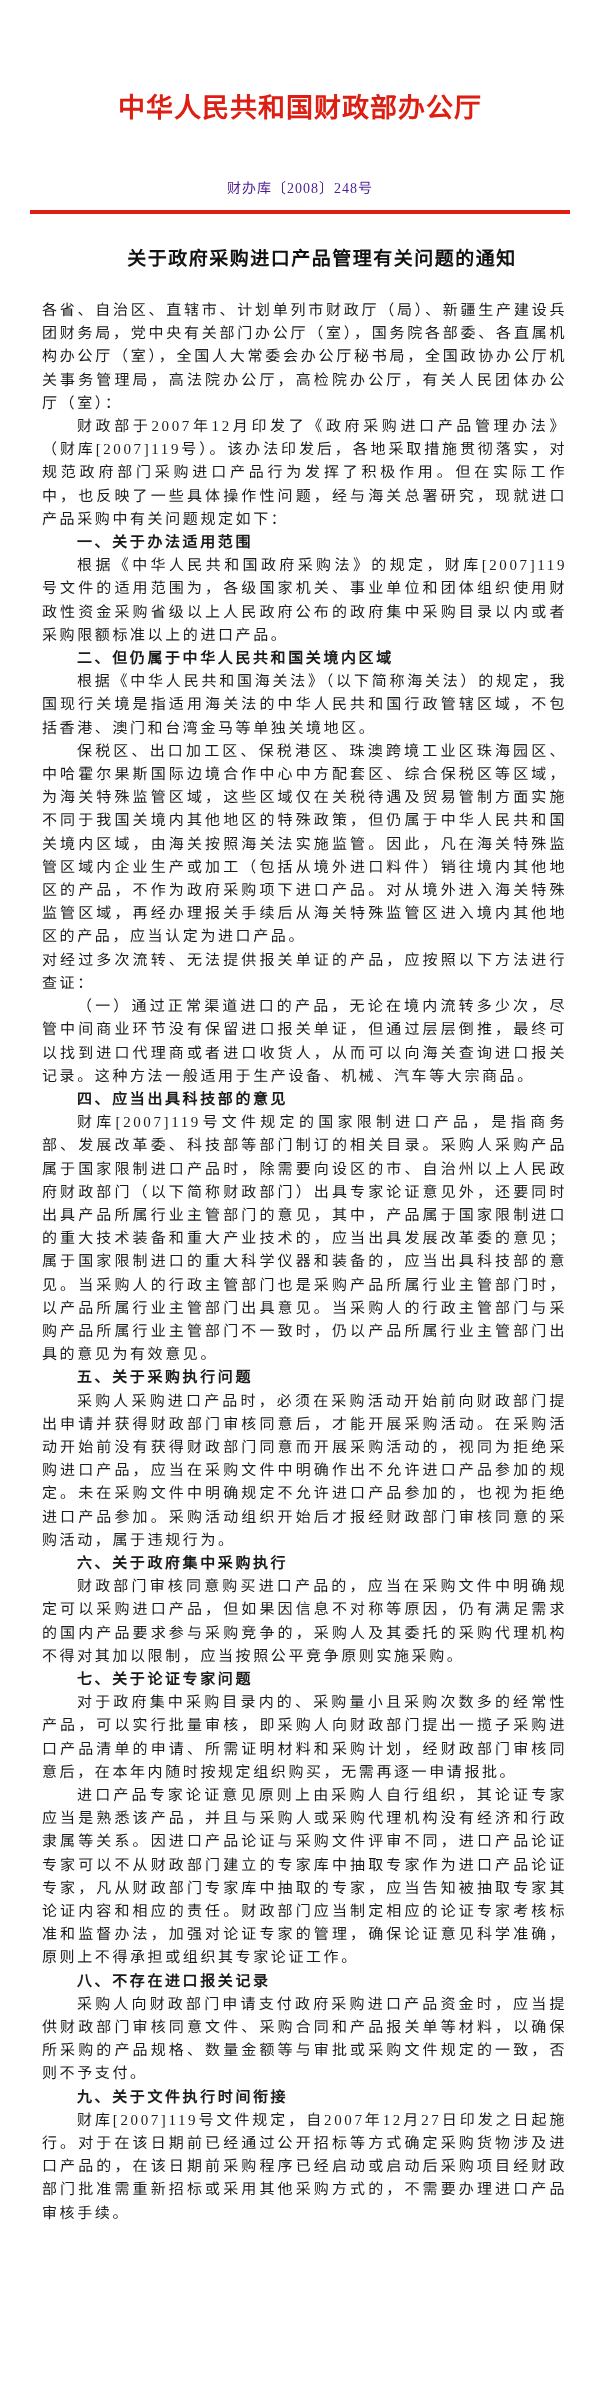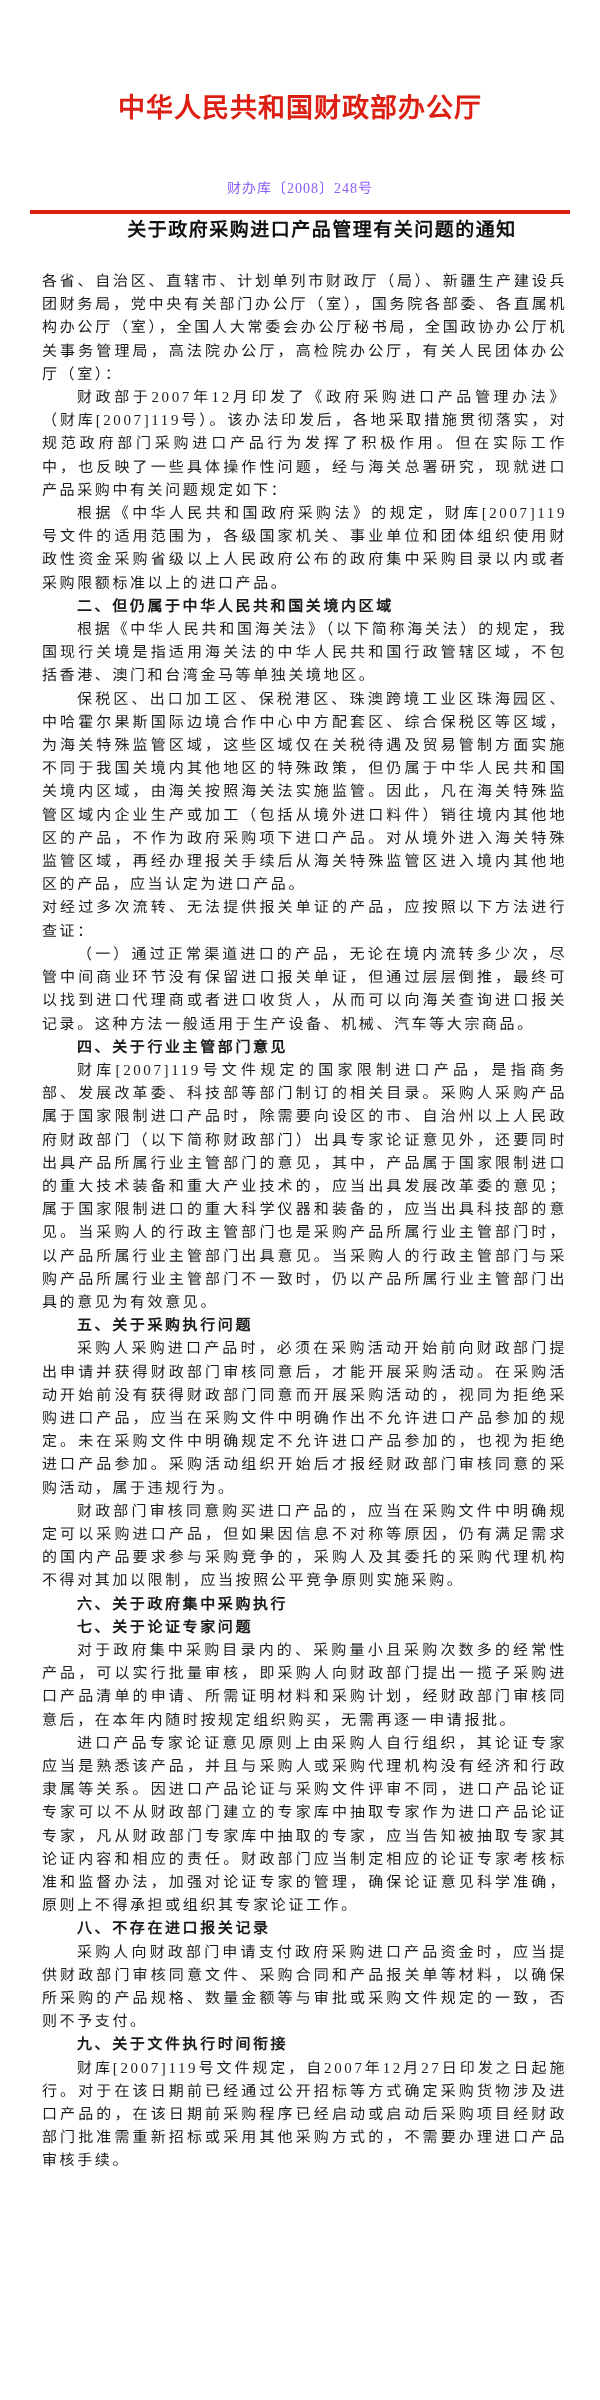--- a/index.html
+++ b/index.html
@@ -22,28 +22,29 @@
     font-size: 27px;
     font-weight: bold;
     letter-spacing: 1px;
     color: var(--red);
   }
   .docnum {
     margin-top: 52px;
     text-align: center;
     font-size: 14px;
     letter-spacing: 1px;
-    color: #8b5cf6;
+    color: #4c1d95;
   }
   .redline {
     height: 4px;
     background: var(--red);
     margin: 13px 30px 0 30px;
   }
   .subject {
+    margin-top: 29px;
     text-align: center;
     font-size: 19px;
     font-weight: bold;
     letter-spacing: 1.5px;
     color: #111;
     padding-left: 44px;
   }
   .bodytext {
     margin: 29px 33px 0 42px;
     font-size: 15px;
@@ -63,32 +64,33 @@
 <div class="page">
   <div class="title">中华人民共和国财政部办公厅</div>
   <div class="docnum">财办库〔2008〕248号</div>
   <div class="redline"></div>
   <div class="subject">关于政府采购进口产品管理有关问题的通知</div>
 
   <div class="bodytext">
     <div class="para">各省、自治区、直辖市、计划单列市财政厅（局）、新疆生产建设兵团财务局，党中央有关部门办公厅（室），国务院各部委、各直属机构办公厅（室），全国人大常委会办公厅秘书局，全国政协办公厅机关事务管理局，高法院办公厅，高检院办公厅，有关人民团体办公厅（室）：</div>
     <div class="para indent">财政部于2007年12月印发了《政府采购进口产品管理办法》（财库[2007]119号）。该办法印发后，各地采取措施贯彻落实，对规范政府部门采购进口产品行为发挥了积极作用。但在实际工作中，也反映了一些具体操作性问题，经与海关总署研究，现就进口产品采购中有关问题规定如下：</div>
     <div>
+        <div class="para sec-heading">一、关于办法适用范围</div>
         <div class="para indent">根据《中华人民共和国政府采购法》的规定，财库[2007]119号文件的适用范围为，各级国家机关、事业单位和团体组织使用财政性资金采购省级以上人民政府公布的政府集中采购目录以内或者采购限额标准以上的进口产品。</div>
         <div class="para sec-heading">二、但仍属于中华人民共和国关境内区域</div>
         <div class="para indent">根据《中华人民共和国海关法》（以下简称海关法）的规定，我国现行关境是指适用海关法的中华人民共和国行政管辖区域，不包括香港、澳门和台湾金马等单独关境地区。</div>
         <div class="para indent">保税区、出口加工区、保税港区、珠澳跨境工业区珠海园区、中哈霍尔果斯国际边境合作中心中方配套区、综合保税区等区域，为海关特殊监管区域，这些区域仅在关税待遇及贸易管制方面实施不同于我国关境内其他地区的特殊政策，但仍属于中华人民共和国关境内区域，由海关按照海关法实施监管。因此，凡在海关特殊监管区域内企业生产或加工（包括从境外进口料件）销往境内其他地区的产品，不作为政府采购项下进口产品。对从境外进入海关特殊监管区域，再经办理报关手续后从海关特殊监管区进入境内其他地区的产品，应当认定为进口产品。</div>
         <div class="para">对经过多次流转、无法提供报关单证的产品，应按照以下方法进行查证：</div>
         <div class="para indent">（一）通过正常渠道进口的产品，无论在境内流转多少次，尽管中间商业环节没有保留进口报关单证，但通过层层倒推，最终可以找到进口代理商或者进口收货人，从而可以向海关查询进口报关记录。这种方法一般适用于生产设备、机械、汽车等大宗商品。</div>
-        <div class="para sec-heading">四、关于行业主管部门意见</div>
+        <div class="para sec-heading">四、应当出具科技部的意见</div>
         <div class="para indent">财库[2007]119号文件规定的国家限制进口产品，是指商务部、发展改革委、科技部等部门制订的相关目录。采购人采购产品属于国家限制进口产品时，除需要向设区的市、自治州以上人民政府财政部门（以下简称财政部门）出具专家论证意见外，还要同时出具产品所属行业主管部门的意见，其中，产品属于国家限制进口的重大技术装备和重大产业技术的，应当出具发展改革委的意见；属于国家限制进口的重大科学仪器和装备的，应当出具科技部的意见。当采购人的行政主管部门也是采购产品所属行业主管部门时，以产品所属行业主管部门出具意见。当采购人的行政主管部门与采购产品所属行业主管部门不一致时，仍以产品所属行业主管部门出具的意见为有效意见。</div>
         <div class="para sec-heading">五、关于采购执行问题</div>
         <div class="para indent">采购人采购进口产品时，必须在采购活动开始前向财政部门提出申请并获得财政部门审核同意后，才能开展采购活动。在采购活动开始前没有获得财政部门同意而开展采购活动的，视同为拒绝采购进口产品，应当在采购文件中明确作出不允许进口产品参加的规定。未在采购文件中明确规定不允许进口产品参加的，也视为拒绝进口产品参加。采购活动组织开始后才报经财政部门审核同意的采购活动，属于违规行为。</div>
+        <div class="para sec-heading">六、关于政府集中采购执行</div>
         <div class="para indent">财政部门审核同意购买进口产品的，应当在采购文件中明确规定可以采购进口产品，但如果因信息不对称等原因，仍有满足需求的国内产品要求参与采购竞争的，采购人及其委托的采购代理机构不得对其加以限制，应当按照公平竞争原则实施采购。</div>
-        <div class="para sec-heading">六、关于政府集中采购执行</div>
         <div class="para sec-heading">七、关于论证专家问题</div>
         <div class="para indent">对于政府集中采购目录内的、采购量小且采购次数多的经常性产品，可以实行批量审核，即采购人向财政部门提出一揽子采购进口产品清单的申请、所需证明材料和采购计划，经财政部门审核同意后，在本年内随时按规定组织购买，无需再逐一申请报批。</div>
         <div class="para indent">进口产品专家论证意见原则上由采购人自行组织，其论证专家应当是熟悉该产品，并且与采购人或采购代理机构没有经济和行政隶属等关系。因进口产品论证与采购文件评审不同，进口产品论证专家可以不从财政部门建立的专家库中抽取专家作为进口产品论证专家，凡从财政部门专家库中抽取的专家，应当告知被抽取专家其论证内容和相应的责任。财政部门应当制定相应的论证专家考核标准和监督办法，加强对论证专家的管理，确保论证意见科学准确，原则上不得承担或组织其专家论证工作。</div>
         <div class="para sec-heading">八、不存在进口报关记录</div>
         <div class="para indent">采购人向财政部门申请支付政府采购进口产品资金时，应当提供财政部门审核同意文件、采购合同和产品报关单等材料，以确保所采购的产品规格、数量金额等与审批或采购文件规定的一致，否则不予支付。</div>
         <div class="para sec-heading">九、关于文件执行时间衔接</div>
         <div class="para indent">财库[2007]119号文件规定，自2007年12月27日印发之日起施行。对于在该日期前已经通过公开招标等方式确定采购货物涉及进口产品的，在该日期前采购程序已经启动或启动后采购项目经财政部门批准需重新招标或采用其他采购方式的，不需要办理进口产品审核手续。</div>
       </div>
   </div>
 

